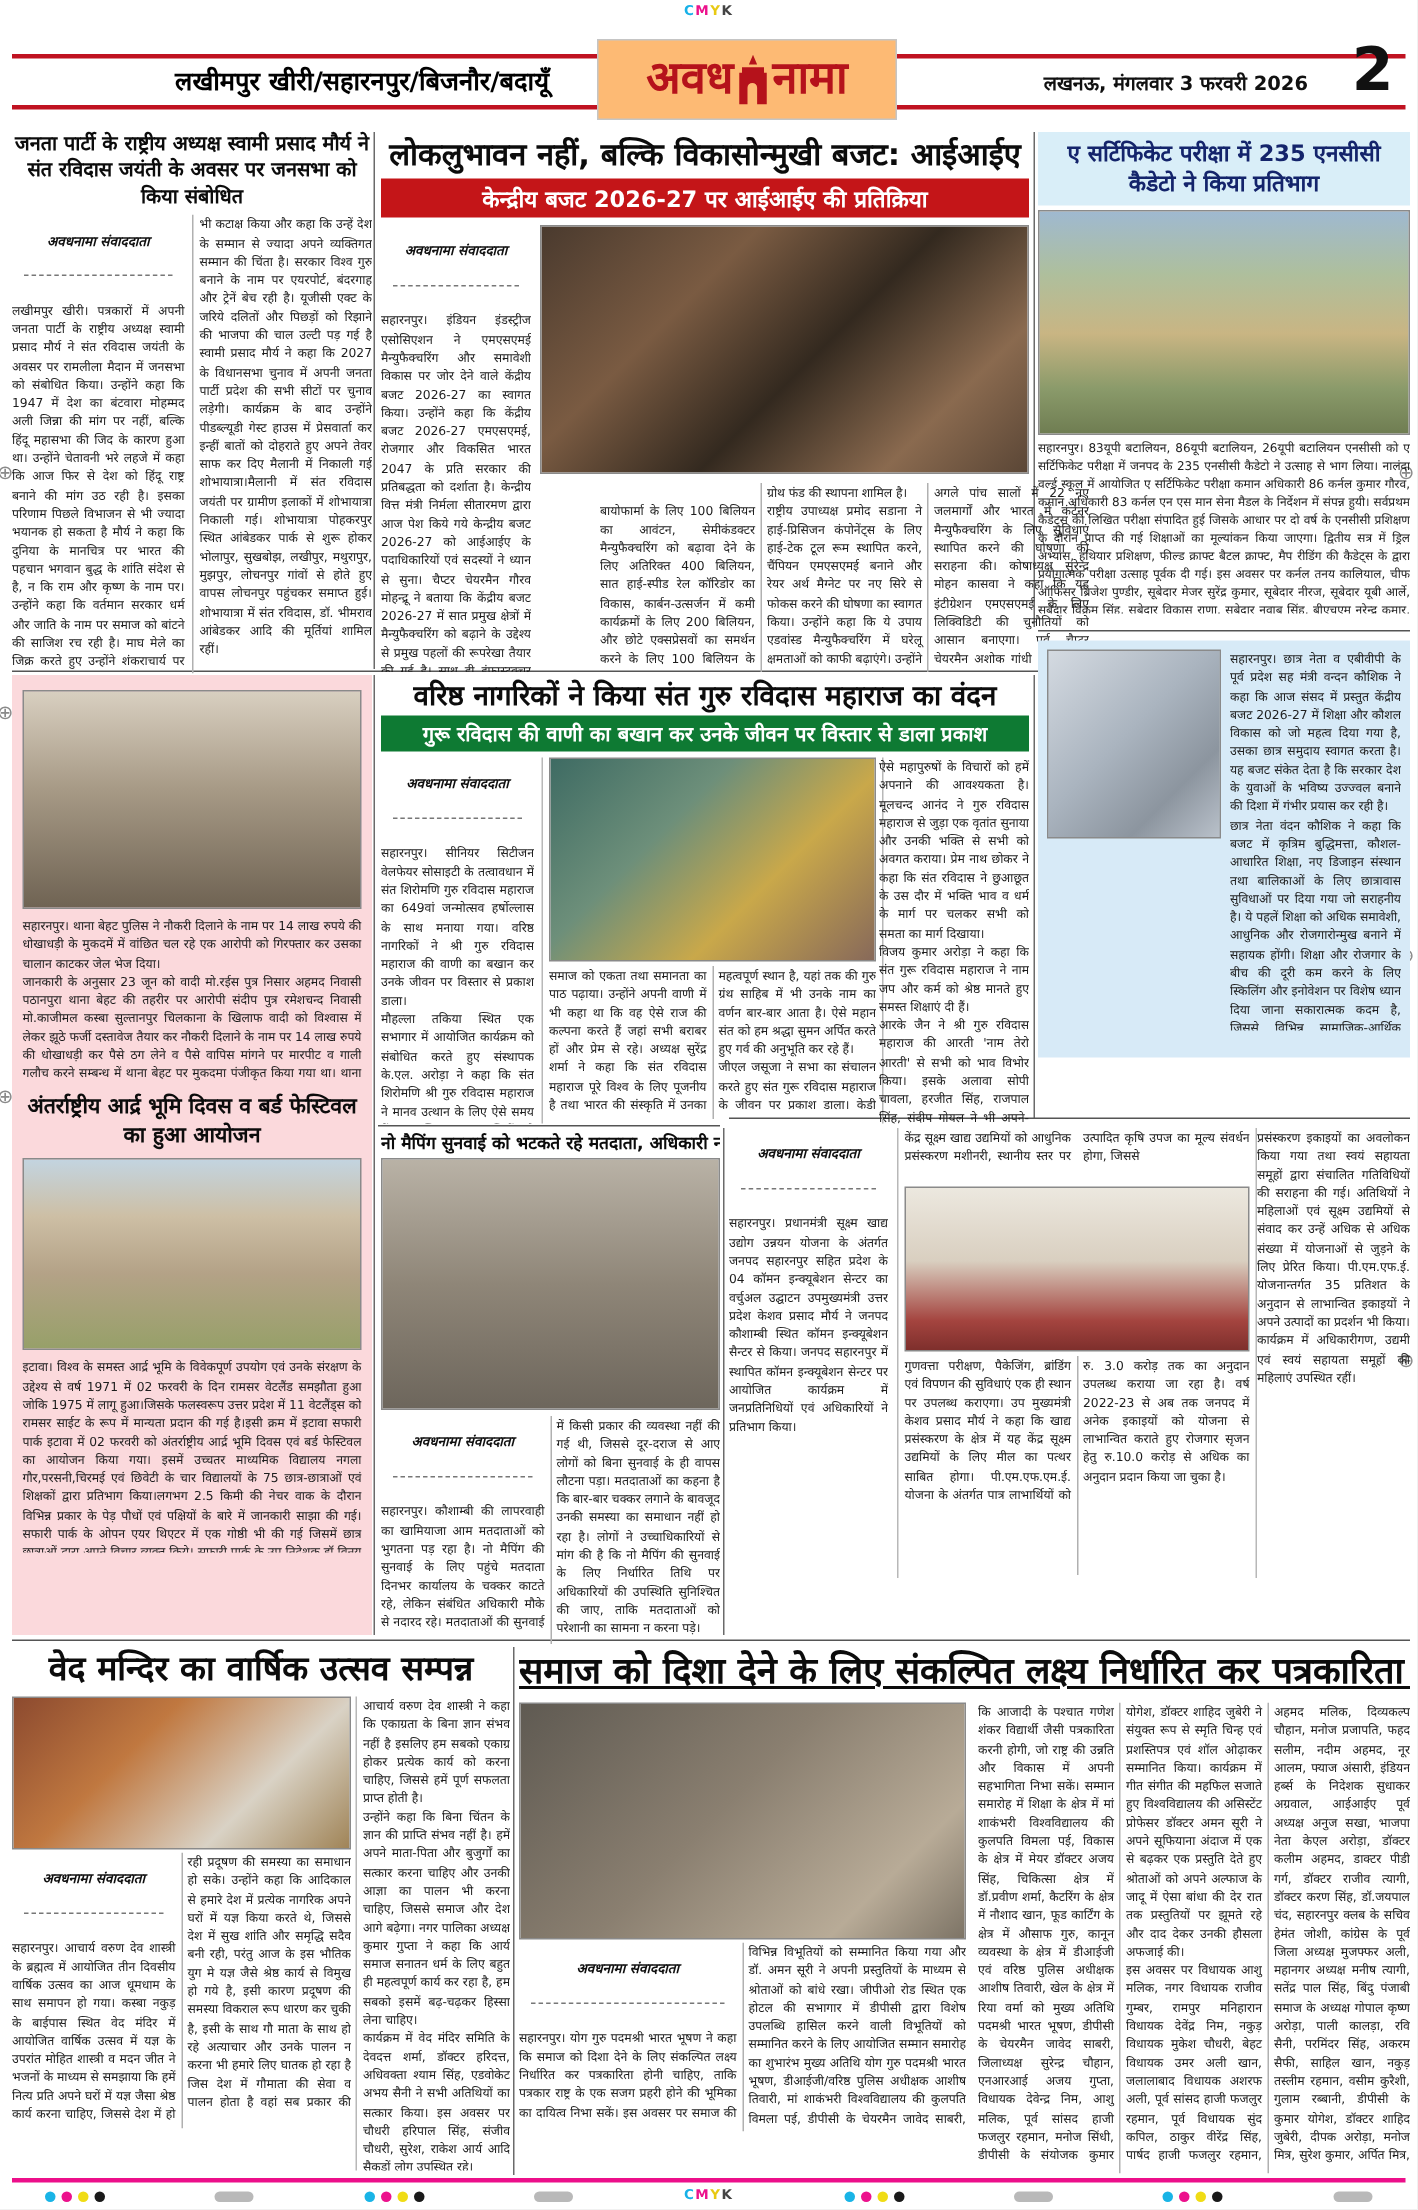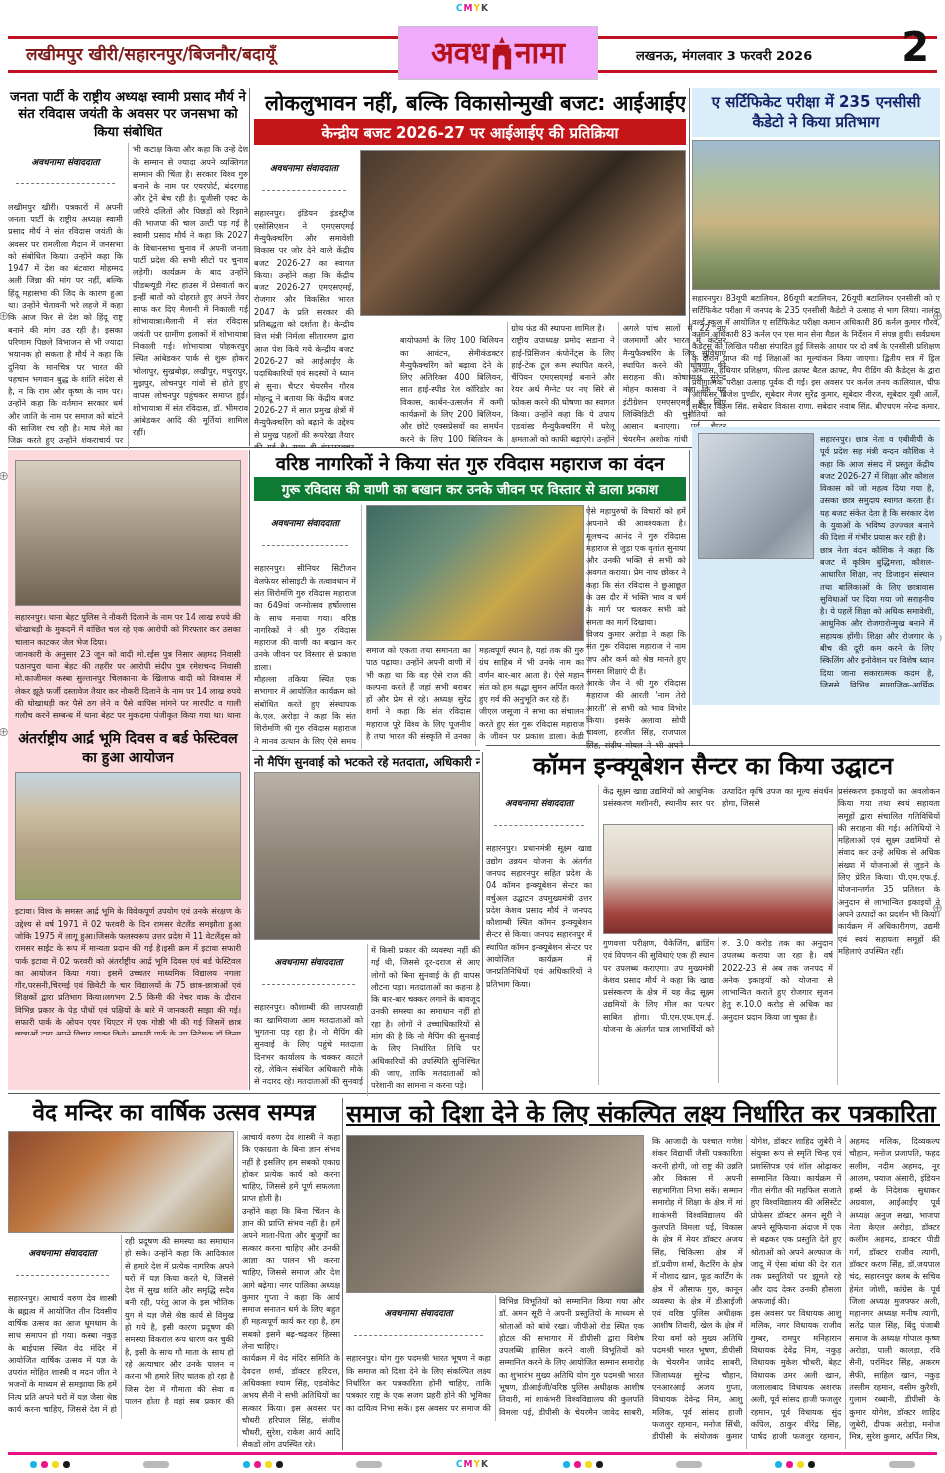--- a/index.html
+++ b/index.html
@@ -12,25 +12,25 @@
   .h{font-weight:800;color:#0c0c0c;}
   .ctr{text-align:center;}
   .nw{white-space:nowrap;overflow:hidden;}
   
   .vl{position:absolute;width:1px;background:#6a6a6a;}
   .hl{position:absolute;height:1px;background:#555;}
   
   .cmyk-top{position:absolute;top:3px;left:0;right:0;text-align:center;font-size:9px;font-weight:700;letter-spacing:1px;}
   .c-c{color:#17b1e8}.c-m{color:#ec118c}.c-y{color:#e8c913}.c-k{color:#444}
   .mline{position:absolute;left:8px;right:8px;height:3px;background:#c01221;}
-  .editions{position:absolute;left:26px;top:42px;width:340px;text-align:left;font-size:17px;font-weight:800;color:#7f1d1d;}
-  .logobox{position:absolute;left:398px;top:26px;width:198px;height:52px;background:#f0abfc;border:1px solid #c5c5c5;
+  .editions{position:absolute;left:26px;top:42px;width:340px;text-align:right;font-size:17px;font-weight:800;color:#000000;}
+  .logobox{position:absolute;left:398px;top:26px;width:198px;height:52px;background:#fdba74;border:1px solid #c5c5c5;
            display:flex;align-items:center;justify-content:center;z-index:3;gap:2px;}
   .logotext{color:#b5121b;font-weight:800;font-size:30px;line-height:1;}
-  .dateline{position:absolute;left:636px;top:46px;width:236px;text-align:left;font-size:13px;font-weight:700;}
+  .dateline{position:absolute;left:636px;top:46px;width:236px;text-align:right;font-size:13px;font-weight:700;}
   .pagenum{position:absolute;right:16px;top:24px;font-size:40px;font-weight:700;}
   
   .ph{border:1px solid #8a8a8a;box-sizing:border-box;}
   .p-iia{background:linear-gradient(135deg,#4a3a2e 0%,#7a5b42 30%,#33291f 55%,#8a6a4f 80%,#5a4636 100%);}
   .p-ncc{background:linear-gradient(180deg,#9fb9d0 0%,#aebf9d 28%,#c9b583 55%,#8a9a6a 80%,#6f7d52 100%);}
   .p-van{background:linear-gradient(135deg,#d4dae1 0%,#aab4bf 45%,#8c959f 75%,#b9c1ca 100%);}
   .p-fra{background:linear-gradient(180deg,#d8cfc0 0%,#a79a86 45%,#6f6353 100%);}
   .p-wet{background:linear-gradient(180deg,#c3d4e0 0%,#cdbfa5 30%,#b4a287 60%,#97a069 100%);}
   .p-rav{background:linear-gradient(135deg,#3e6b63 0%,#6d8f7a 35%,#c9a84a 65%,#87695a 100%);}
   .p-map{background:linear-gradient(180deg,#b9b2a6 0%,#8f8678 50%,#6d665c 100%);}
@@ -38,21 +38,21 @@
   .p-ved{background:linear-gradient(135deg,#8c4a2f 0%,#c07840 35%,#d9d2c5 70%,#a08457 100%);}
   .p-yog{background:linear-gradient(135deg,#5f5a52 0%,#8a7f70 45%,#b8ab97 80%,#7d7466 100%);}
   
   .art{position:absolute;box-sizing:border-box;}
   
   .a-mau{left:8px;top:88px;width:240px;height:358px;}
   .mau-h{font-size:13.2px;line-height:1.32;}
   .mau-cols{margin-top:3px;column-count:2;column-gap:10px;column-rule:1px solid #b0b0b0;height:306px;}
   
   .a-iia{left:254px;top:88px;width:432px;height:358px;}
-  .iia-h{font-size:20.5px;text-align:right;}
+  .iia-h{font-size:20.5px;}
   .redbar{background:#c41518;color:#fff;font-size:15px;font-weight:700;text-align:center;padding:3px 0;margin-top:3px;}
   .iia-body{position:relative;margin-top:5px;height:298px;}
   .iia-c1{position:absolute;left:0;top:0;width:100px;height:298px;}
   .iia-ph{position:absolute;left:106px;top:0;width:326px;height:166px;}
   .iia-rest{position:absolute;left:106px;top:172px;width:326px;height:126px;column-count:3;column-gap:8px;column-rule:1px solid #b0b0b0;margin-left:40px;}
   
   .a-ncc{left:692px;top:88px;width:248px;height:332px;}
   .ncc-h{background:#d9eef8;color:#14246b;font-size:15px;padding:4px 6px;line-height:1.35;}
   .ncc-ph{width:248px;height:150px;margin-top:3px;}
   .ncc-b{margin-top:3px;height:116px;font-size:8px;}
@@ -238,21 +238,20 @@
     <div class="h map-h ctr nw">नो मैपिंग सुनवाई को भटकते रहे मतदाता, अधिकारी नदारद</div>
     <div class="map-ph ph p-map"></div>
     <div class="map-cols bt">
       <div class="byl">अवधनामा संवाददाता</div>
       <div class="dsh"></div>
       <span>सहारनपुर। कौशाम्बी की लापरवाही का खामियाजा आम मतदाताओं को भुगतना पड़ रहा है। नो मैपिंग की सुनवाई के लिए पहुंचे मतदाता दिनभर कार्यालय के चक्कर काटते रहे, लेकिन संबंधित अधिकारी मौके से नदारद रहे। मतदाताओं की सुनवाई में किसी प्रकार की व्यवस्था नहीं की गई थी, जिससे दूर-दराज से आए लोगों को बिना सुनवाई के ही वापस लौटना पड़ा। मतदाताओं का कहना है कि बार-बार चक्कर लगाने के बावजूद उनकी समस्या का समाधान नहीं हो रहा है। लोगों ने उच्चाधिकारियों से मांग की है कि नो मैपिंग की सुनवाई के लिए निर्धारित तिथि पर अधिकारियों की उपस्थिति सुनिश्चित की जाए, ताकि मतदाताओं को परेशानी का सामना न करना पड़े।</span>
     </div>
   </div>
 
   <div class="art a-inc">
-    <div class="h inc-h ctr nw">कॉमन इन्क्यूबेशन सैन्टर का किया उद्घाटन</div>
     <div class="inc-body">
       <div class="inc-c1 bt">
         <div class="byl">अवधनामा संवाददाता</div>
         <div class="dsh"></div>
         <span>सहारनपुर। प्रधानमंत्री सूक्ष्म खाद्य उद्योग उन्नयन योजना के अंतर्गत जनपद सहारनपुर सहित प्रदेश के 04 कॉमन इन्क्यूबेशन सेन्टर का वर्चुअल उद्घाटन उपमुख्यमंत्री उत्तर प्रदेश केशव प्रसाद मौर्य ने जनपद कौशाम्बी स्थित कॉमन इन्क्यूबेशन सैन्टर से किया। जनपद सहारनपुर में स्थापित कॉमन इन्क्यूबेशन सेन्टर पर आयोजित कार्यक्रम में जनप्रतिनिधियों एवं अधिकारियों ने प्रतिभाग किया।</span>
       </div>
       <div class="inc-mid">
         <div class="inc-mt bt">केंद्र सूक्ष्म खाद्य उद्यमियों को आधुनिक प्रसंस्करण मशीनरी, स्थानीय स्तर पर उत्पादित कृषि उपज का मूल्य संवर्धन होगा, जिससे</div>
         <div class="inc-ph ph p-inc"></div>
         <div class="inc-mb bt">गुणवत्ता परीक्षण, पैकेजिंग, ब्रांडिंग एवं विपणन की सुविधाएं एक ही स्थान पर उपलब्ध कराएगा। उप मुख्यमंत्री केशव प्रसाद मौर्य ने कहा कि खाद्य प्रसंस्करण के क्षेत्र में यह केंद्र सूक्ष्म उद्यमियों के लिए मील का पत्थर साबित होगा। पी.एम.एफ.एम.ई. योजना के अंतर्गत पात्र लाभार्थियों को रु. 3.0 करोड़ तक का अनुदान उपलब्ध कराया जा रहा है। वर्ष 2022-23 से अब तक जनपद में अनेक इकाइयों को योजना से लाभान्वित कराते हुए रोजगार सृजन हेतु रु.10.0 करोड़ से अधिक का अनुदान प्रदान किया जा चुका है।</div>

